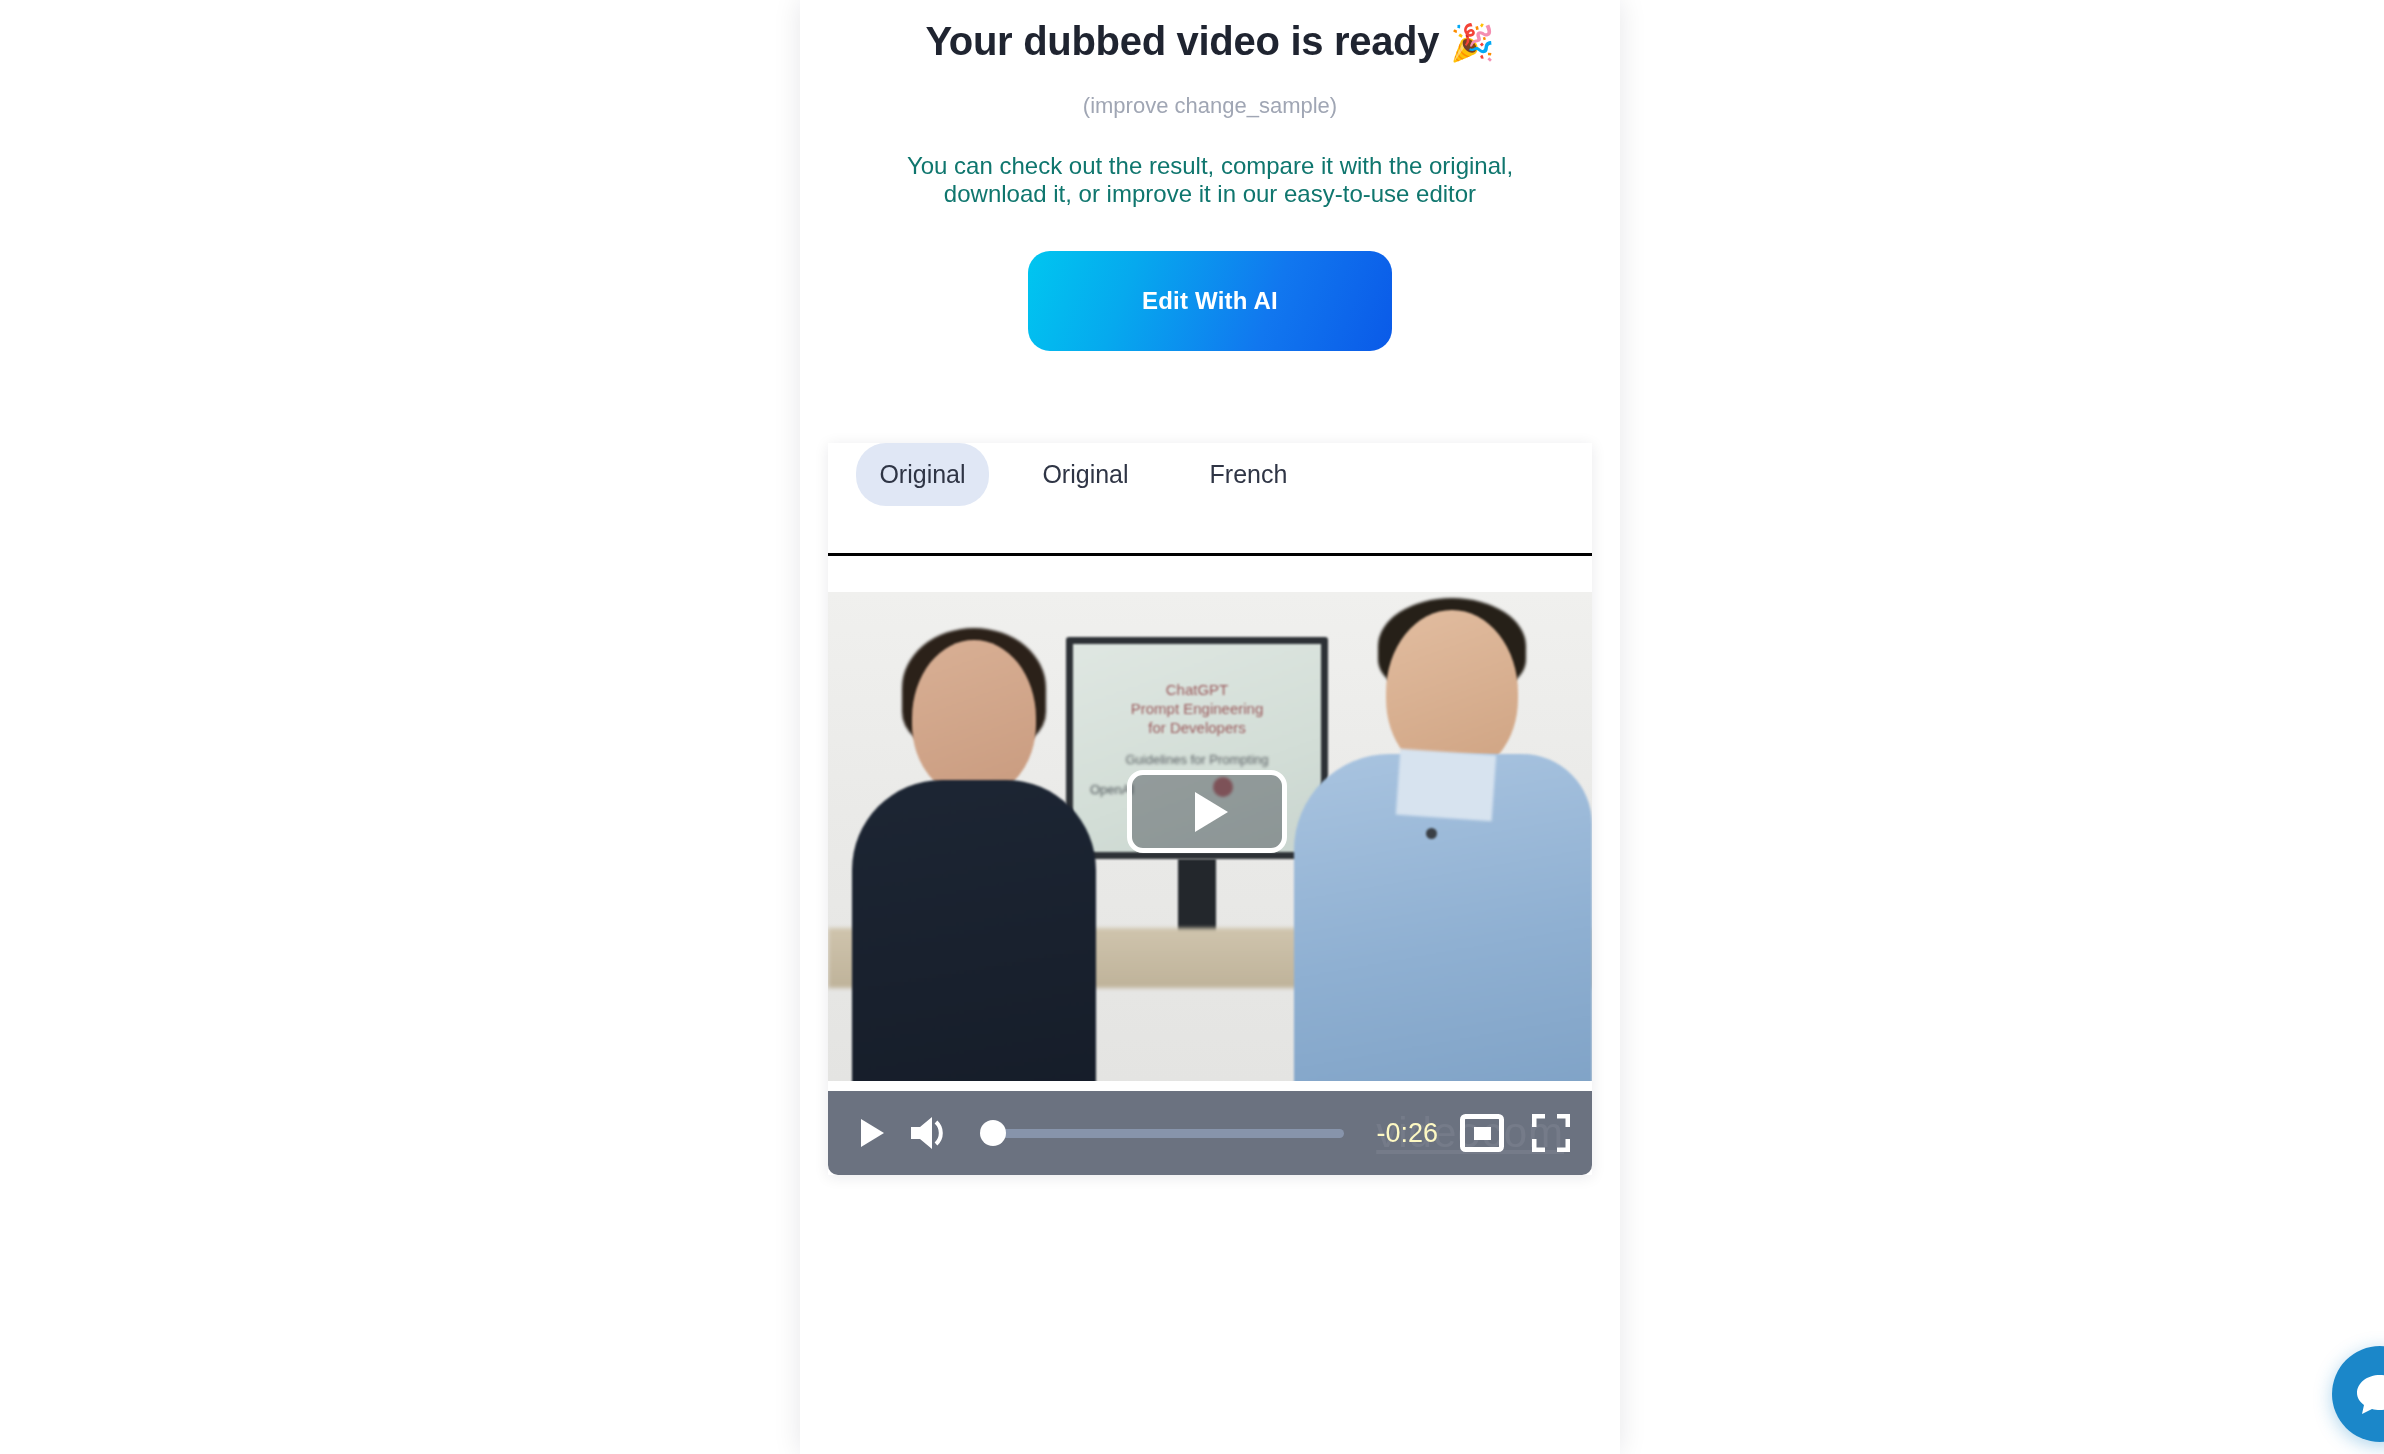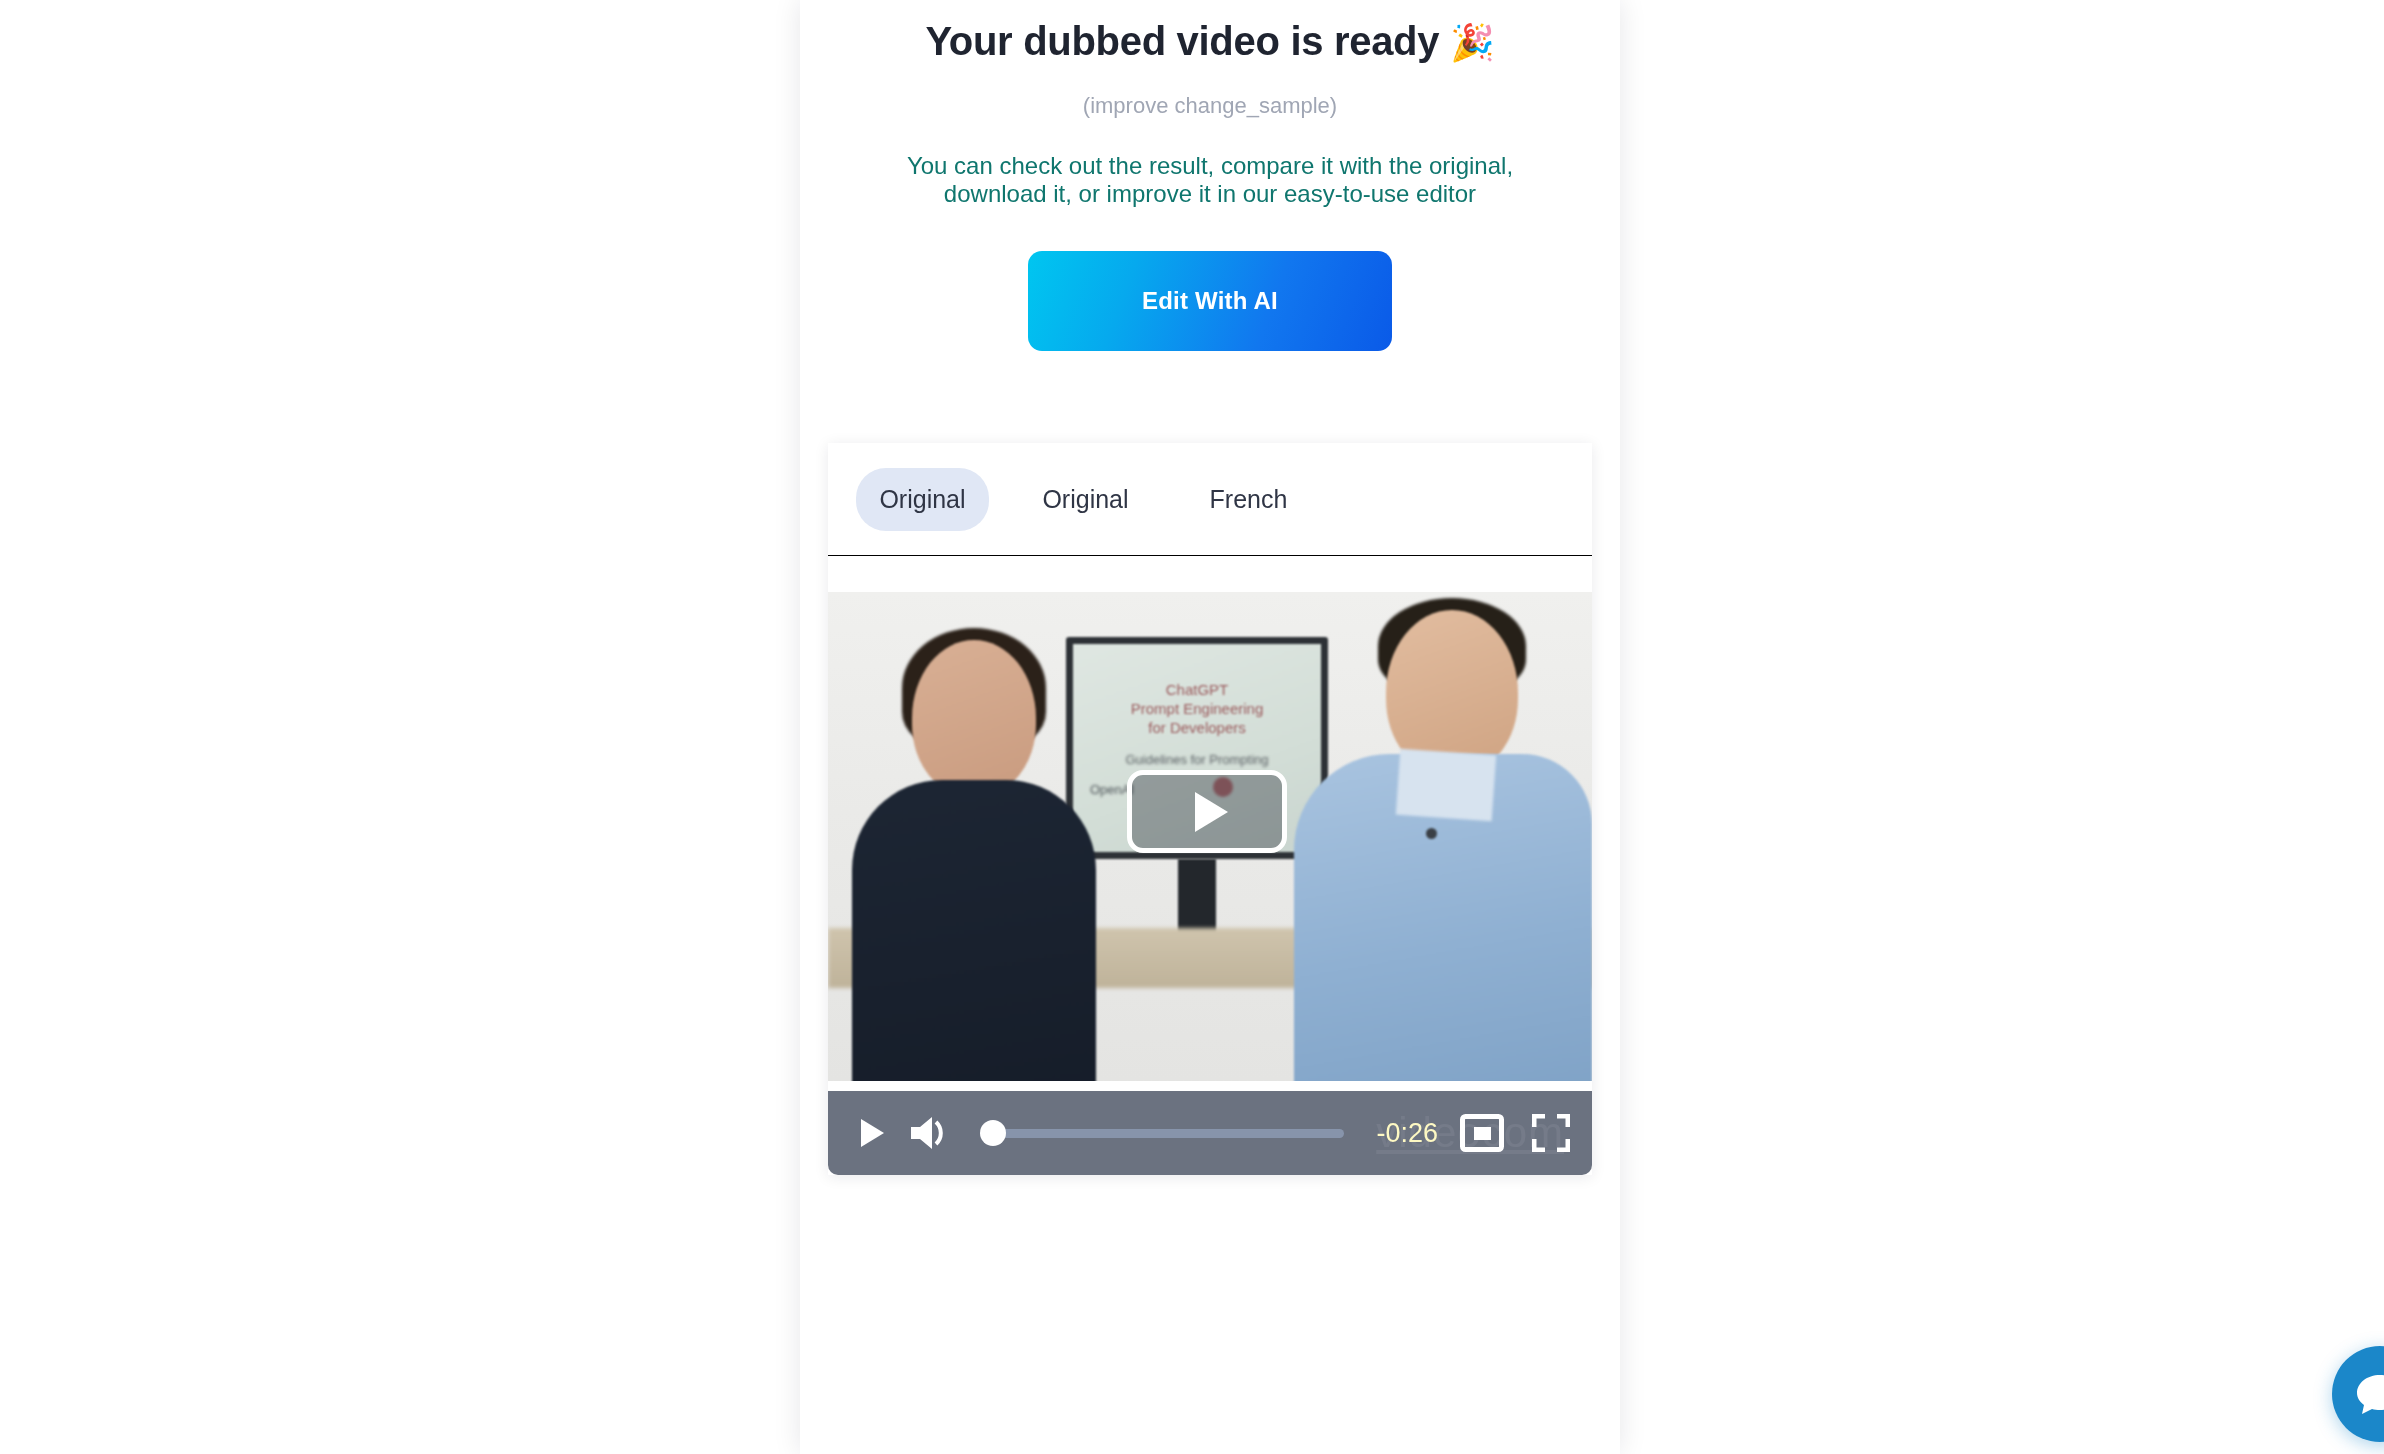--- a/index.html
+++ b/index.html
@@ -63,21 +63,21 @@
   .actions {
     display: flex;
     justify-content: center;
     gap: 50px;
     margin-top: 42px;
   }
   .btn {
     width: 364px;
     height: 100px;
     border: none;
-    border-radius: 14px;
+    border-radius: 22px;
     color: #ffffff;
     font-size: 24px;
     font-weight: bold;
     font-family: "Liberation Sans", sans-serif;
     cursor: pointer;
     letter-spacing: 0.2px;
     display: flex;
     align-items: center;
     justify-content: center;
     padding: 0;
@@ -96,24 +96,24 @@
     left: 28px;
     top: 443px;
     width: 764px;
     background: #ffffff;
     box-shadow: 0 2px 14px rgba(17, 24, 39, 0.09);
   }
 
   .tabs {
     height: 113px;
     display: flex;
-    align-items: center;
+    align-items: flex-start;
     padding-left: 28px;
     box-sizing: border-box;
-    border-bottom: 1px solid #000000;
+    border-bottom: 3px solid #000000;
   }
   .tab {
     font-size: 25px;
     color: #2f3545;
     background: transparent;
     border: none;
     font-family: "Liberation Sans", sans-serif;
     padding: 17px 0;
     width: 133px;
     text-align: center;

